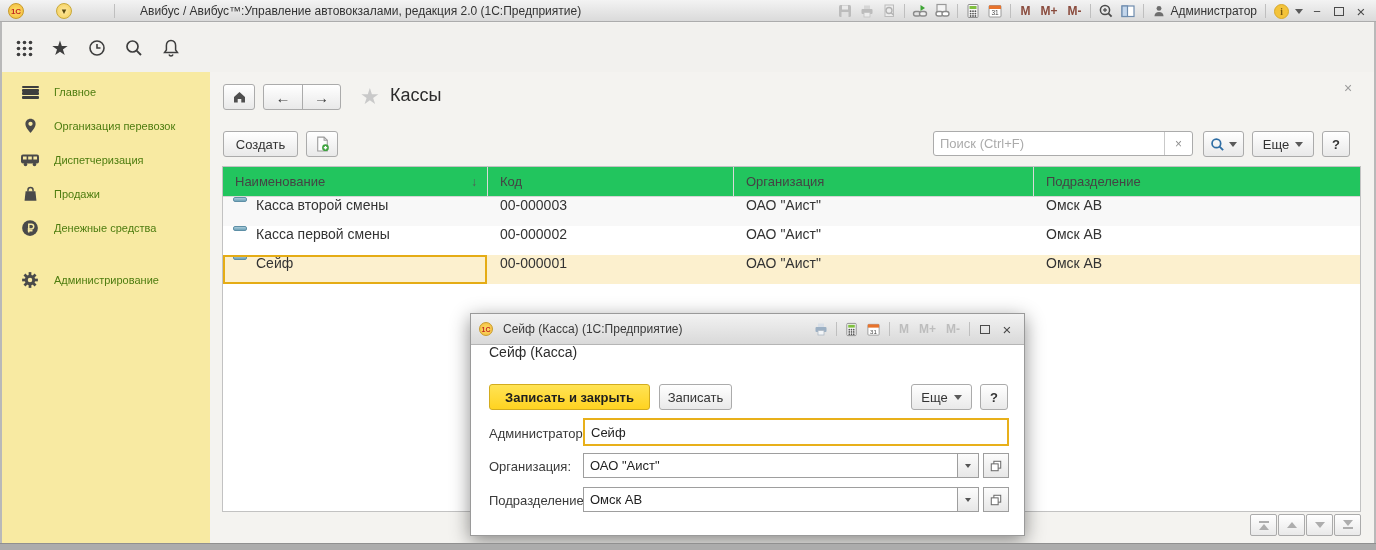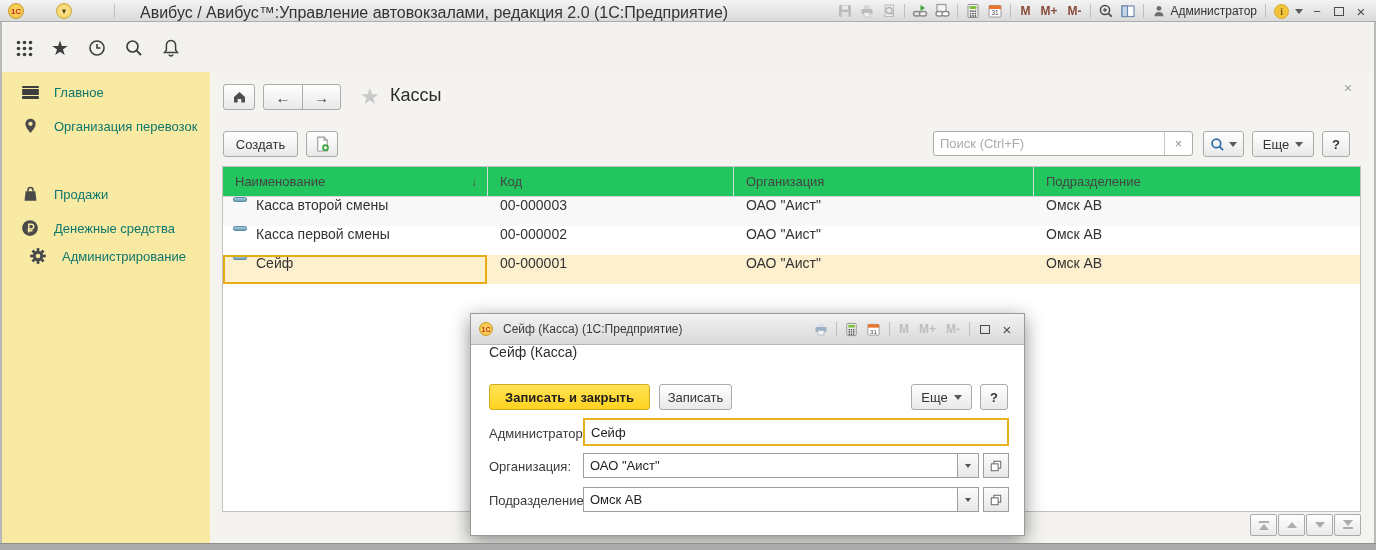--- a/index.html
+++ b/index.html
@@ -11,21 +11,21 @@
   .titlebar { position:absolute; left:0; top:0; width:1376px; height:22px;
     background:linear-gradient(#F3F3F3,#DADADA); border-bottom:1px solid #ACACAC;
     display:flex; align-items:center; }
   .logo-circle { position:absolute; left:8px; top:3px; width:16px; height:16px; border-radius:50%;
     background:radial-gradient(#FFE06A,#F2B93B); border:1px solid #C99B2A;
     display:flex; align-items:center; justify-content:center; font-size:8px; font-weight:bold; color:#C22A21; }
   .drop-circle { position:absolute; left:56px; top:3px; width:16px; height:16px; border-radius:50%;
     background:radial-gradient(#FFE9A0,#F3CD55); border:1px solid #C9A93A;
     display:flex; align-items:center; justify-content:center; font-size:9px; color:#5A4A12; }
   .tb-sep { width:1px; height:14px; background:#BFBFBF; margin:0 4px; flex:none; }
-  .title-text { position:absolute; left:140px; top:4px; font-size:16px; color:#333; white-space:nowrap;text-align:right; }
+  .title-text { position:absolute; left:140px; top:4px; font-size:12px; color:#333; white-space:nowrap;text-align:right; }
   .tb-icons { position:absolute; right:4px; top:0; height:22px; display:flex; align-items:center; }
   .ti { width:22px; height:20px; display:flex; align-items:center; justify-content:center; flex:none; }
   .mem { font-size:12px; font-weight:bold; color:#8A4B3D; width:auto; padding:0 5px; }
   .mem.dis { color:#BDBDBD; }
   .user-chip { display:flex; align-items:center; font-size:12px; color:#333; padding:0 4px; }
   .winbtn { width:22px; height:20px; display:flex; align-items:center; justify-content:center;
     font-size:13px; color:#4A4A4A; }
   .maxbox { width:10px; height:9px; border:1.5px solid #4A4A4A; }
   .caret { width:0; height:0; border-left:4px solid transparent; border-right:4px solid transparent; border-top:5px solid #5A5A5A; }
 
@@ -36,21 +36,21 @@
 
   
   .edge-bottom { position:absolute; left:0; bottom:0; width:1376px; height:7px; background:#ACACAC; border-top:1px solid #909090; }
   .edge-left { position:absolute; left:0; top:22px; bottom:7px; width:2px; background:#B9B9B9; }
   .edge-right { position:absolute; right:0; top:22px; bottom:7px; width:2px; background:#B9B9B9; }
 
   
   .sidebar { position:absolute; left:2px; top:72px; width:208px; bottom:7px; background:#F8EAA2; }
   .side-item { position:absolute; left:0; width:208px; height:34px; display:flex; align-items:center; cursor:pointer; }
   .side-icon { width:20px; height:20px; margin-left:18px; display:flex; align-items:center; justify-content:center; flex:none; }
-  .side-label { margin-left:14px; font-size:13px; color:#0f766e; white-space:nowrap; }
+  .side-label { margin-left:14px; font-size:11px; color:#4d7c0f; white-space:nowrap; }
   .hamb { width:17px; height:13px; display:flex; flex-direction:column; justify-content:space-between; }
   .hamb div { height:2.6px; background:#3E3E3E; border-radius:1px; }
 
   
   .btn1c { background:linear-gradient(#FFFFFF,#E9E9E9); border:1px solid #ABABAB; border-radius:3px;
     display:flex; align-items:center; justify-content:center; font-size:13px; color:#333; cursor:pointer; }
   .nav-home { position:absolute; left:223px; top:84px; width:32px; height:26px; }
   .nav-group { position:absolute; left:263px; top:84px; width:78px; height:26px; display:flex; }
   .nav-group .half { width:39px; height:26px; display:flex; align-items:center; justify-content:center; font-size:15px; color:#3C3C3C; }
   .nav-group .half + .half { border-left:1px solid #ABABAB; }
@@ -292,39 +292,52 @@
     </div>
     <div class="side-item" style="top:37px;">
       <span class="side-icon">
         <svg width="17" height="18" viewBox="0 0 16 16">
             <path d="M8 1.2 c2.7 0 4.8 2.1 4.8 4.8 0 3.4-4.8 8.4-4.8 8.4 S3.2 9.4 3.2 6 C3.2 3.3 5.3 1.2 8 1.2 z" fill="#4A4A4A"></path>
             <circle cx="8" cy="5.9" r="2" fill="#F8EAA2"></circle>
           </svg>
       </span>
       <span class="side-label">Организация перевозок</span>
     </div>
+    <div class="side-item" style="top:71px;">
+      <span class="side-icon">
+        <svg width="20" height="18" viewBox="0 0 20 16">
+            <rect x="1" y="2.5" width="18" height="9" rx="2" fill="#4A4A4A"></rect>
+            <rect x="3" y="4.5" width="3.6" height="3" fill="#F8EAA2"></rect>
+            <rect x="8.2" y="4.5" width="3.6" height="3" fill="#F8EAA2"></rect>
+            <rect x="13.4" y="4.5" width="3.6" height="3" fill="#F8EAA2"></rect>
+            <circle cx="5.5" cy="12.5" r="1.8" fill="#4A4A4A"></circle>
+            <circle cx="14.5" cy="12.5" r="1.8" fill="#4A4A4A"></circle>
+          </svg>
+      </span>
+      <span class="side-label">Диспетчеризация</span>
+    </div>
     <div class="side-item" style="top:105px;">
       <span class="side-icon">
         <svg width="17" height="18" viewBox="0 0 16 16">
             <path d="M5.6 5.6 V4.2 a2.4 2.4 0 0 1 4.8 0 V5.6" fill="none" stroke="#4A4A4A" stroke-width="1.4"></path>
             <path d="M3.4 5.4 h9.2 l1 9 H2.4 Z" fill="#4A4A4A"></path>
           </svg>
       </span>
       <span class="side-label">Продажи</span>
     </div>
     <div class="side-item" style="top:139px;">
       <span class="side-icon">
         <svg width="18" height="18" viewBox="0 0 16 16">
             <circle cx="8" cy="8" r="7" fill="#4A4A4A"></circle>
             <path d="M6.9 12 V4.6 h2.3 a2.1 2.1 0 0 1 0 4.2 H6 M6 10.4 h4.2" fill="none" stroke="#F8EAA2" stroke-width="1.3"></path>
           </svg>
       </span>
       <span class="side-label">Денежные средства</span>
     </div>
-    <div class="side-item" style="top:167px;padding-left:8px;">
+    <div class="side-item" style="top:191px;">
       <span class="side-icon">
         <svg width="18" height="18" viewBox="0 0 16 16">
             <g fill="#4A4A4A">
               <rect x="6.8" y="1" width="2.4" height="14"></rect>
               <rect x="6.8" y="1" width="2.4" height="14" transform="rotate(45 8 8)"></rect>
               <rect x="6.8" y="1" width="2.4" height="14" transform="rotate(90 8 8)"></rect>
               <rect x="6.8" y="1" width="2.4" height="14" transform="rotate(135 8 8)"></rect>
               <circle cx="8" cy="8" r="4.6"></circle>
             </g>
             <circle cx="8" cy="8" r="2" fill="#F8EAA2"></circle>

